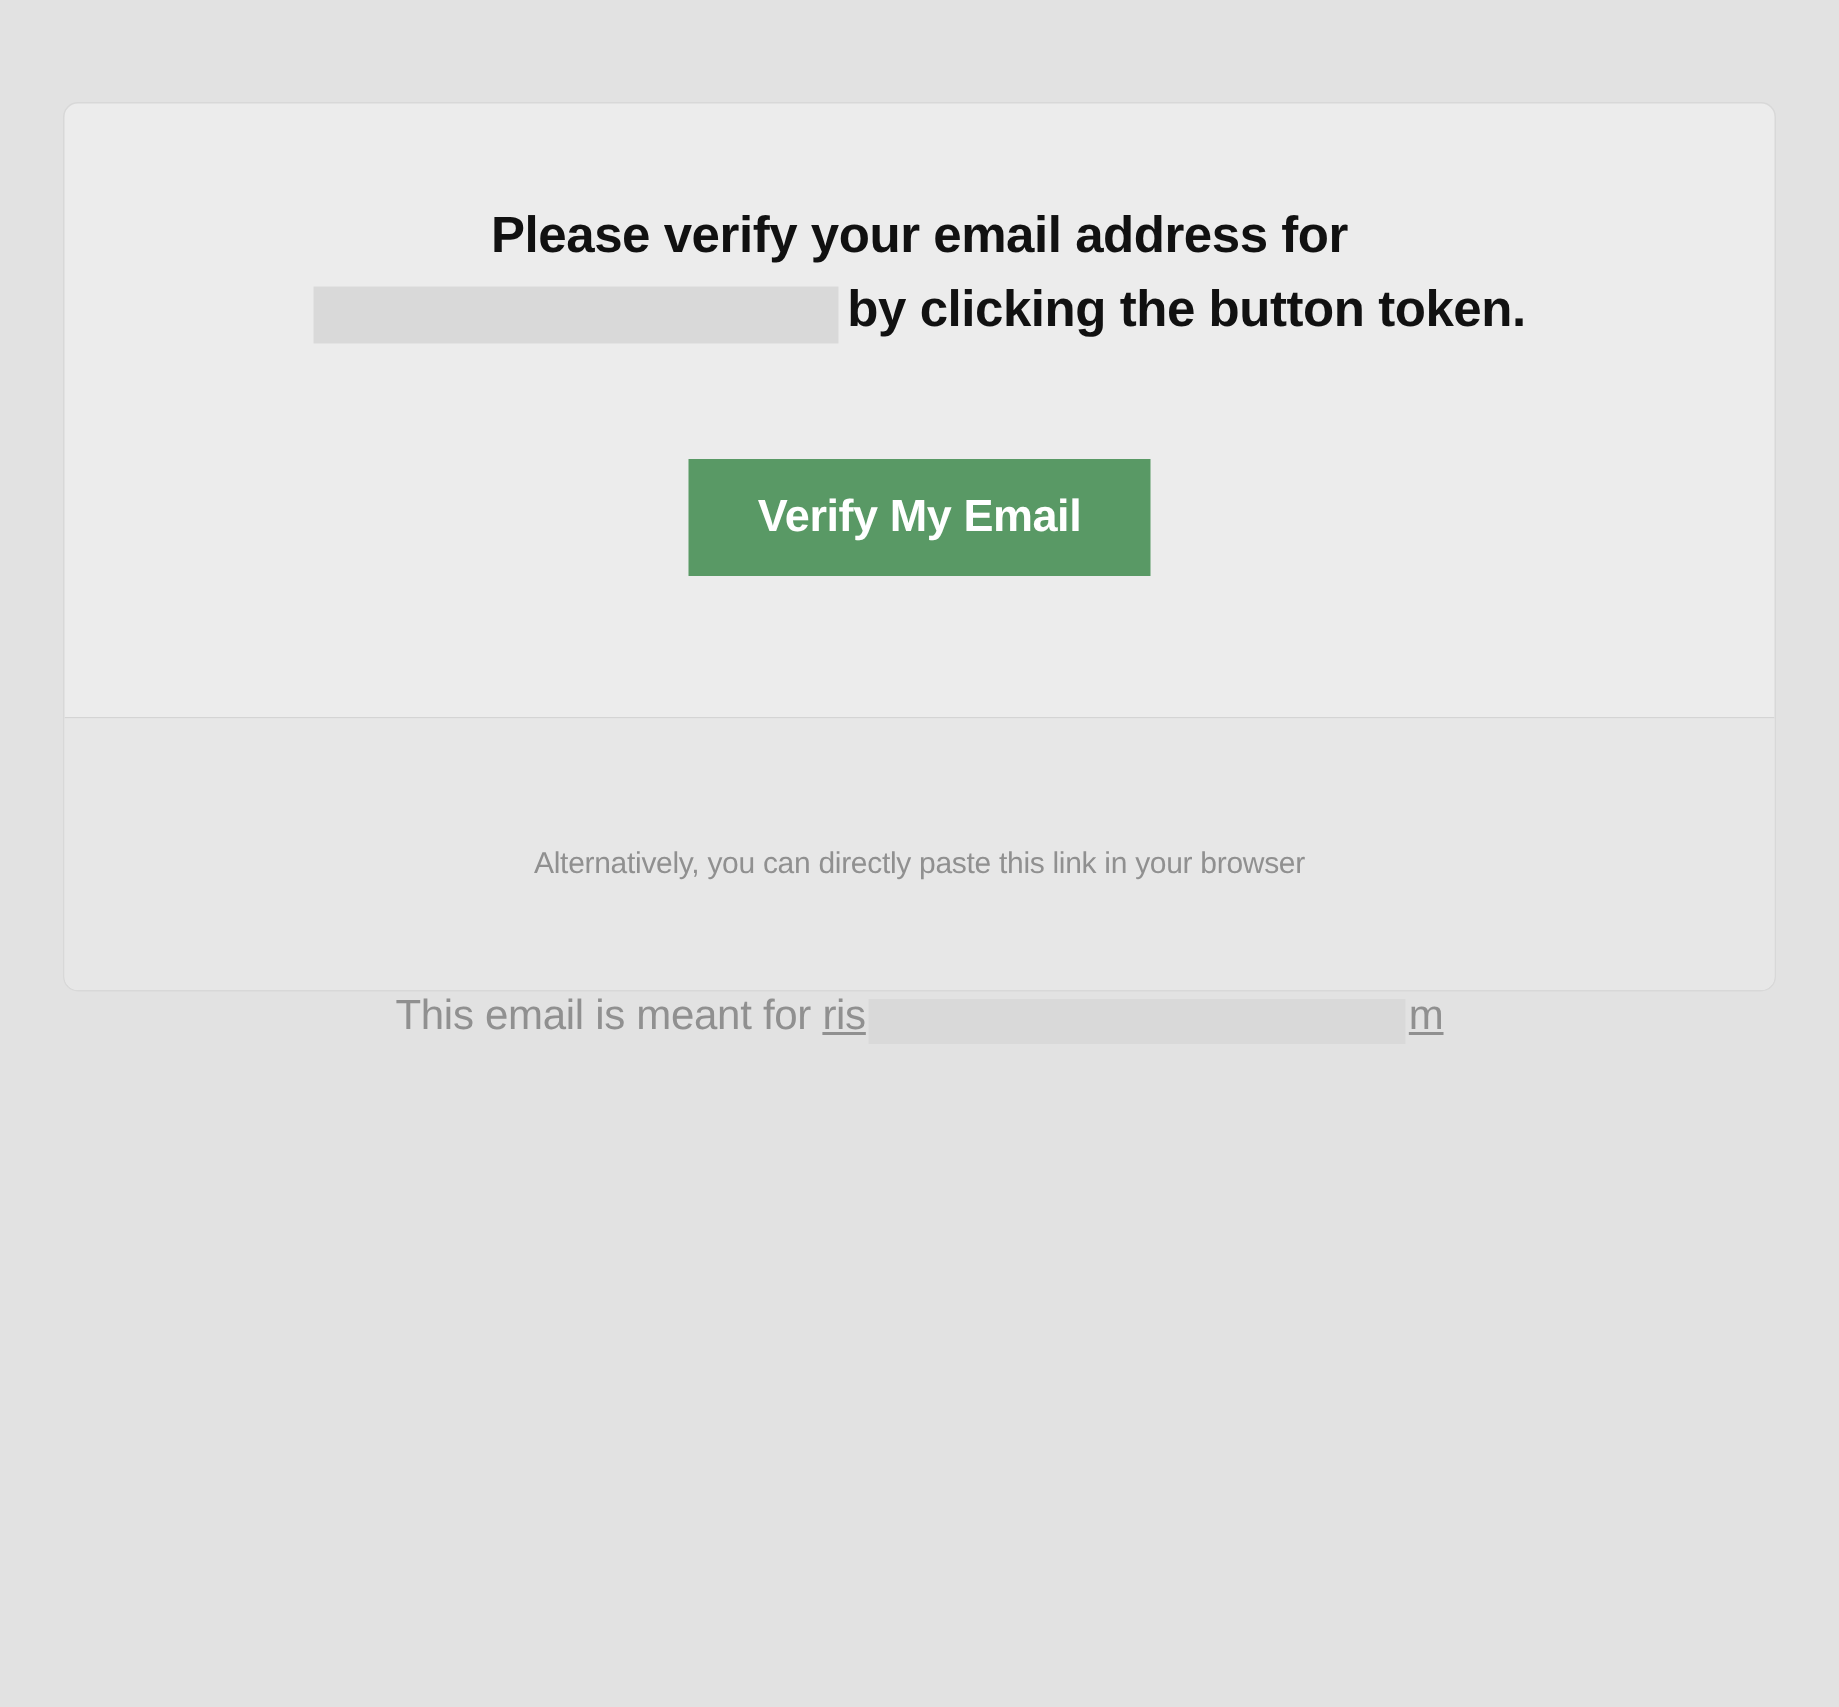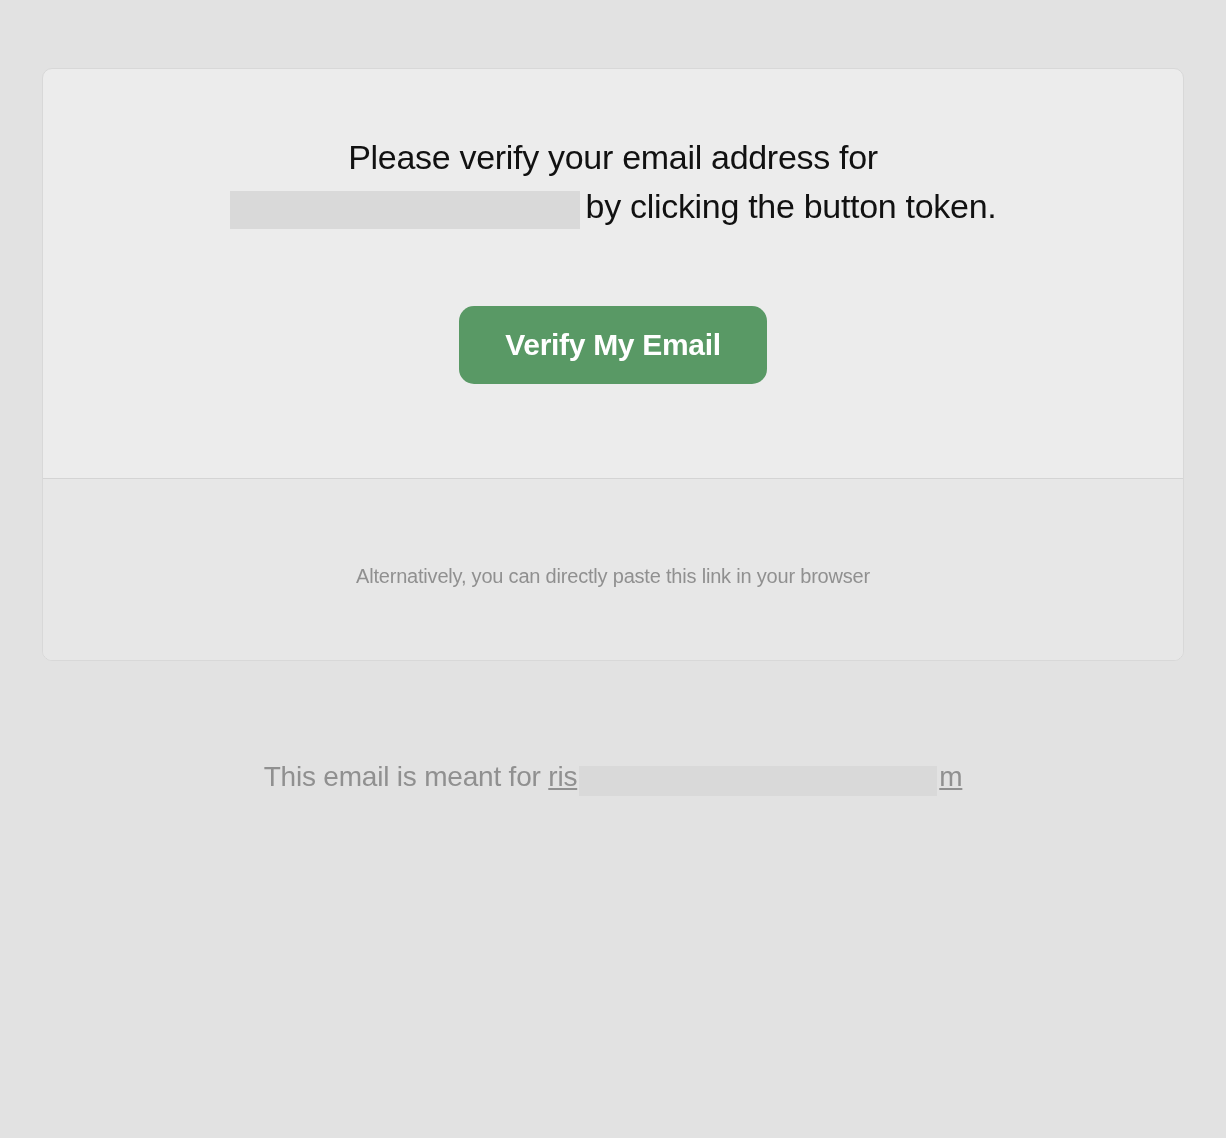--- a/index.html
+++ b/index.html
@@ -17,21 +17,21 @@
       overflow: hidden;
       width: 100%;
     }
     .card-top {
       padding: 64px 80px 94px 80px;
       text-align: center;
       border-bottom: 1px solid #d4d4d4;
     }
     .heading {
       font-size: 34px;
-      font-weight: 400;
+      font-weight: 700;
       line-height: 1.45;
       color: #111;
       letter-spacing: -0.3px;
     }
     .heading .redacted {
       display: inline-block;
       width: 350px;
       height: 38px;
       background: #d9d9d9;
       vertical-align: text-bottom;
@@ -40,21 +40,21 @@
       top: 4px;
     }
     .verify-btn {
       display: inline-block;
       margin-top: 74px;
       background: #599965;
       color: #fff;
       font-size: 30px;
       font-weight: 600;
       padding: 22px 46px;
-      border-radius: 15px;
+      border-radius: 0;
       border: none;
       cursor: pointer;
       letter-spacing: -0.3px;
     }
     .card-bottom {
       padding: 82px 80px 68px 80px;
       text-align: center;
       background: #e7e7e7;
     }
     .alt-text {
@@ -75,21 +75,20 @@
     .link-wrap .link-redact {
       display: inline-block;
       width: 455px;
       height: 30px;
       background: #dcdcdc;
       vertical-align: text-bottom;
       position: relative;
       top: 2px;
     }
     .footer {
-      margin-top: 100px;
       text-align: center;
       font-size: 28px;
       color: #909090;
       letter-spacing: -0.2px;
     }
     .footer .recipient {
       text-decoration: underline;
     }
     .footer .foot-redact {
       display: inline-block;

